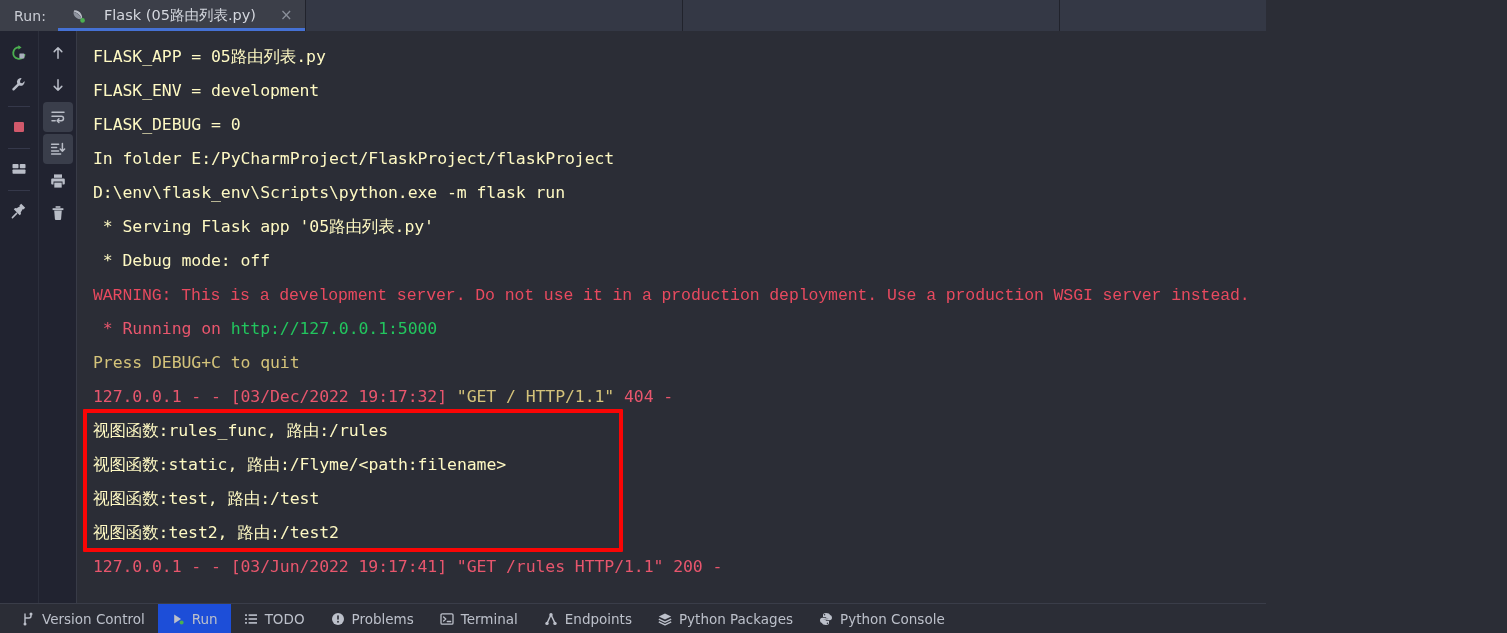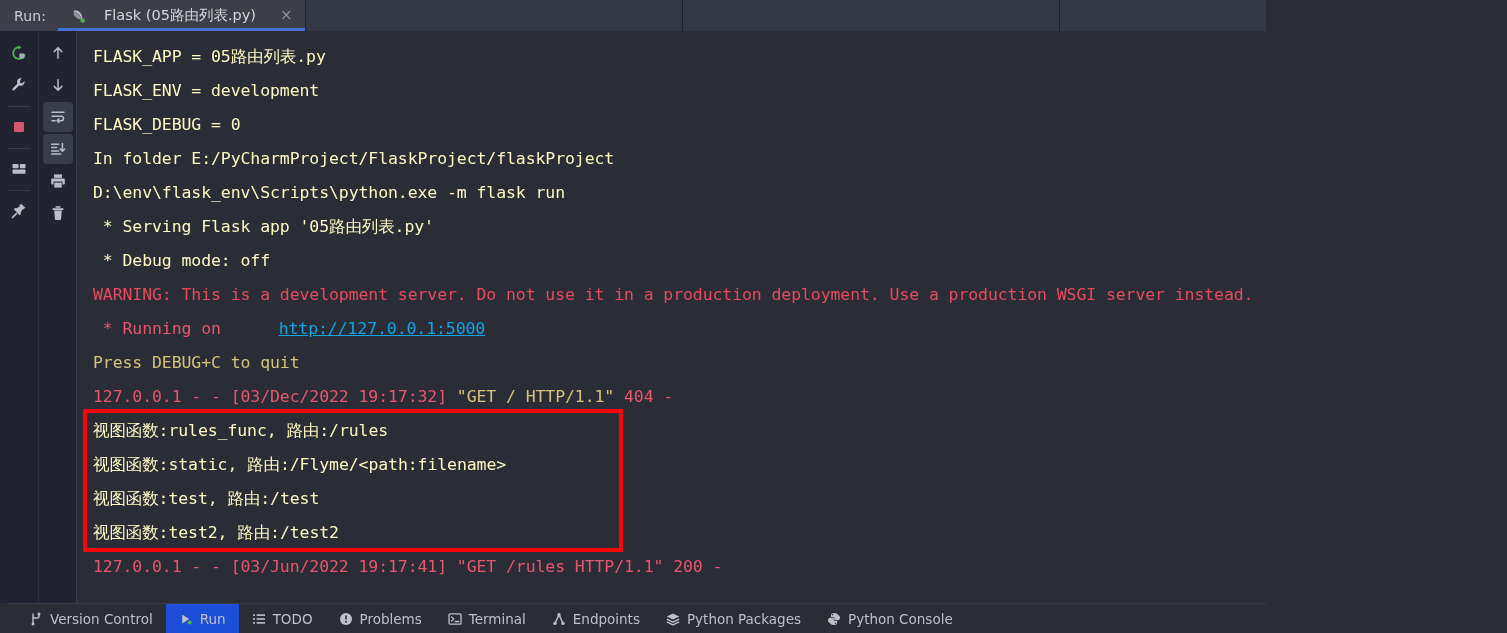--- a/index.html
+++ b/index.html
@@ -137,44 +137,43 @@
   .cline {
     font-family: "DejaVu Sans Mono", "Liberation Mono", monospace;
     font-size: 16.5px;
     line-height: 34px;
     height: 34px;
     white-space: pre;
     color: #a9afbc;
     letter-spacing: -0.1px;
   }
   .c-grey   { color: #fef9c3; margin-top: 32px; }
-  .c-red    { color: #e84a5f; }
+  .c-red    { color: #e84a5f; font-family: Liberation Mono, monospace; }
   .c-pink   { color: #e8566d; }
   .c-yellow { color: #d4c37a; }
-  .c-purple { color: #0ea5e9; text-decoration: underline; cursor: pointer; margin-left: 48px; }
+  .c-purple { color: #22c55e; cursor: pointer; }
 
   
   .annot-box {
     position: absolute;
     border: 4px solid #fa0505;
     box-sizing: border-box;
     pointer-events: none;
     border-radius: 1px;
   }
 
   
   .statusbar {
     height: 29px;
     min-height: 29px;
     background: #2b2d36;
     border-top: 1px solid #3a3d49;
     display: flex;
     align-items: stretch;
     padding-left: 8px;
-    margin-left: 8px;
   }
   .sb-item {
     display: flex;
     align-items: center;
     gap: 7px;
     padding: 0 13px;
     color: #bcc0ca;
     font-size: 13.5px;
     cursor: pointer;
     white-space: nowrap;

